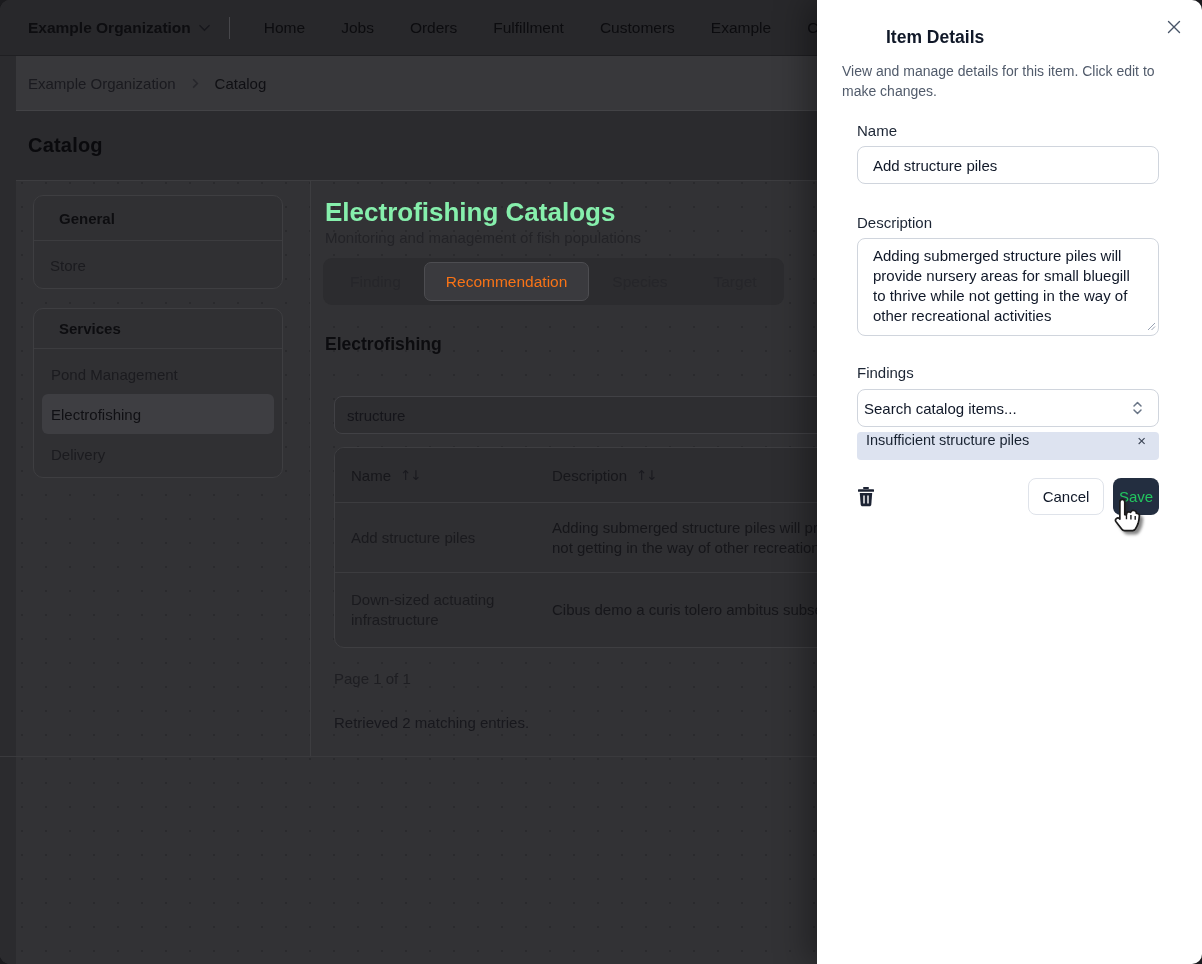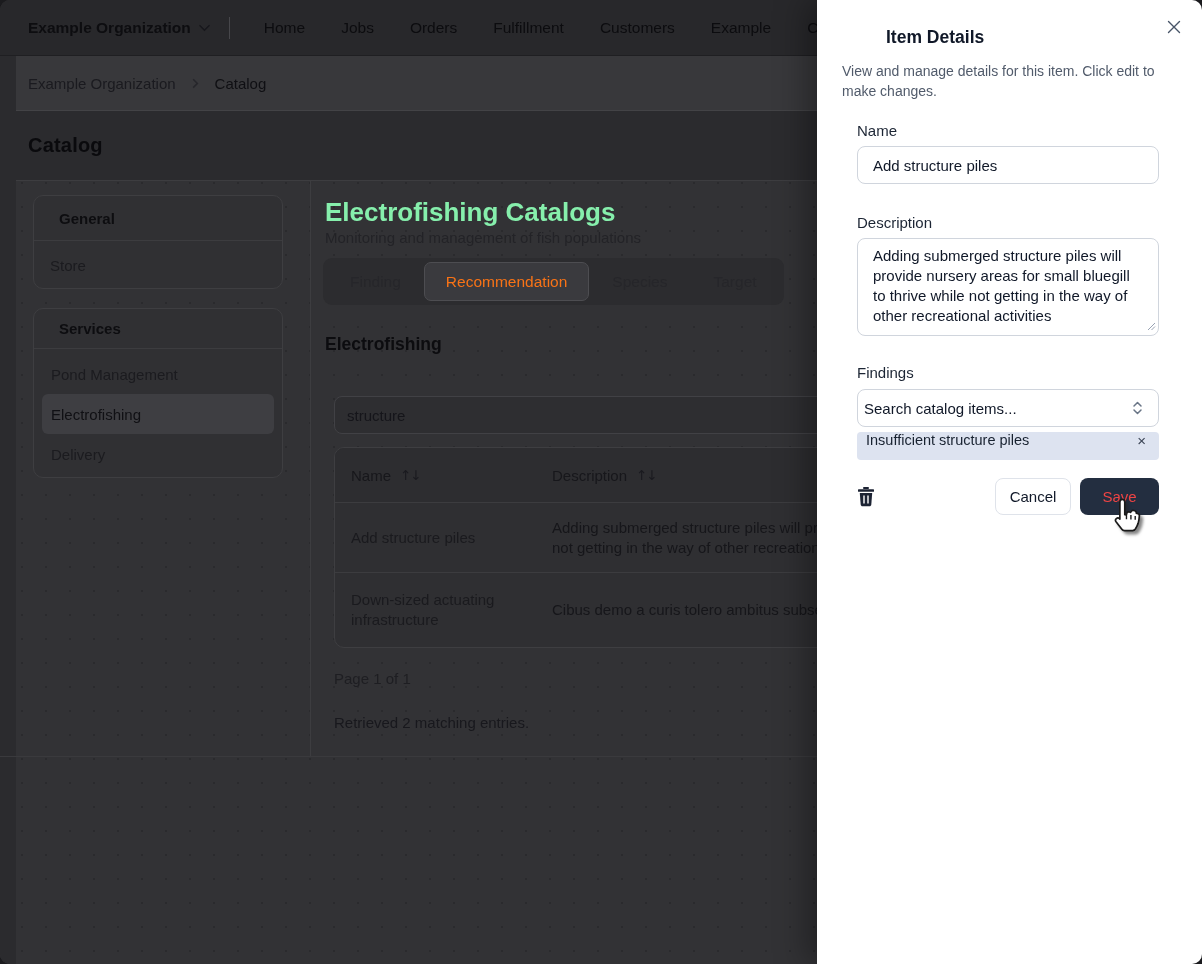--- a/index.html
+++ b/index.html
@@ -101,21 +101,21 @@
   .chip { position:absolute; left:40px; top:432px; width:302px; height:28px; background:#dde3f0; border-radius:4px;
           display:flex; align-items:center; padding:0 11px 12px 9px;gap:8px; }
   .chip-label { flex:1; font-size:14.5px; color:#182230; }
   .chip-x { background:none; border:none; font-size:15px; color:#3a4354; cursor:pointer; line-height:1; padding:0 2px; }
 
   .actions { position:absolute; left:40px; top:478px; width:302px; height:37px; display:flex; align-items:center; gap:9px; }
   .trash-btn { background:none; border:none; cursor:pointer; margin-right:auto; display:flex; align-items:center; padding:0; }
   .btn { height:37px; border-radius:8px; font-family:inherit; font-size:15px; display:flex; align-items:center;
          justify-content:center; cursor:pointer; }
   .btn-cancel { width:76px; background:#fff; border:1px solid #dfe3ea; color:#101828; }
-  .btn-save { width:79px; background:#232e40; border:none; color:#ef4444; }
+  .btn-save { width:46px; background:#232e40; border:none; color:#22c55e; }
 
   .cursor { position:absolute; left:1108px; top:497px; z-index:6; pointer-events:none; }
 </style>
 </head>
 <body>
 
 <div id="app">
 
   <header class="navbar">
     <div class="org">

